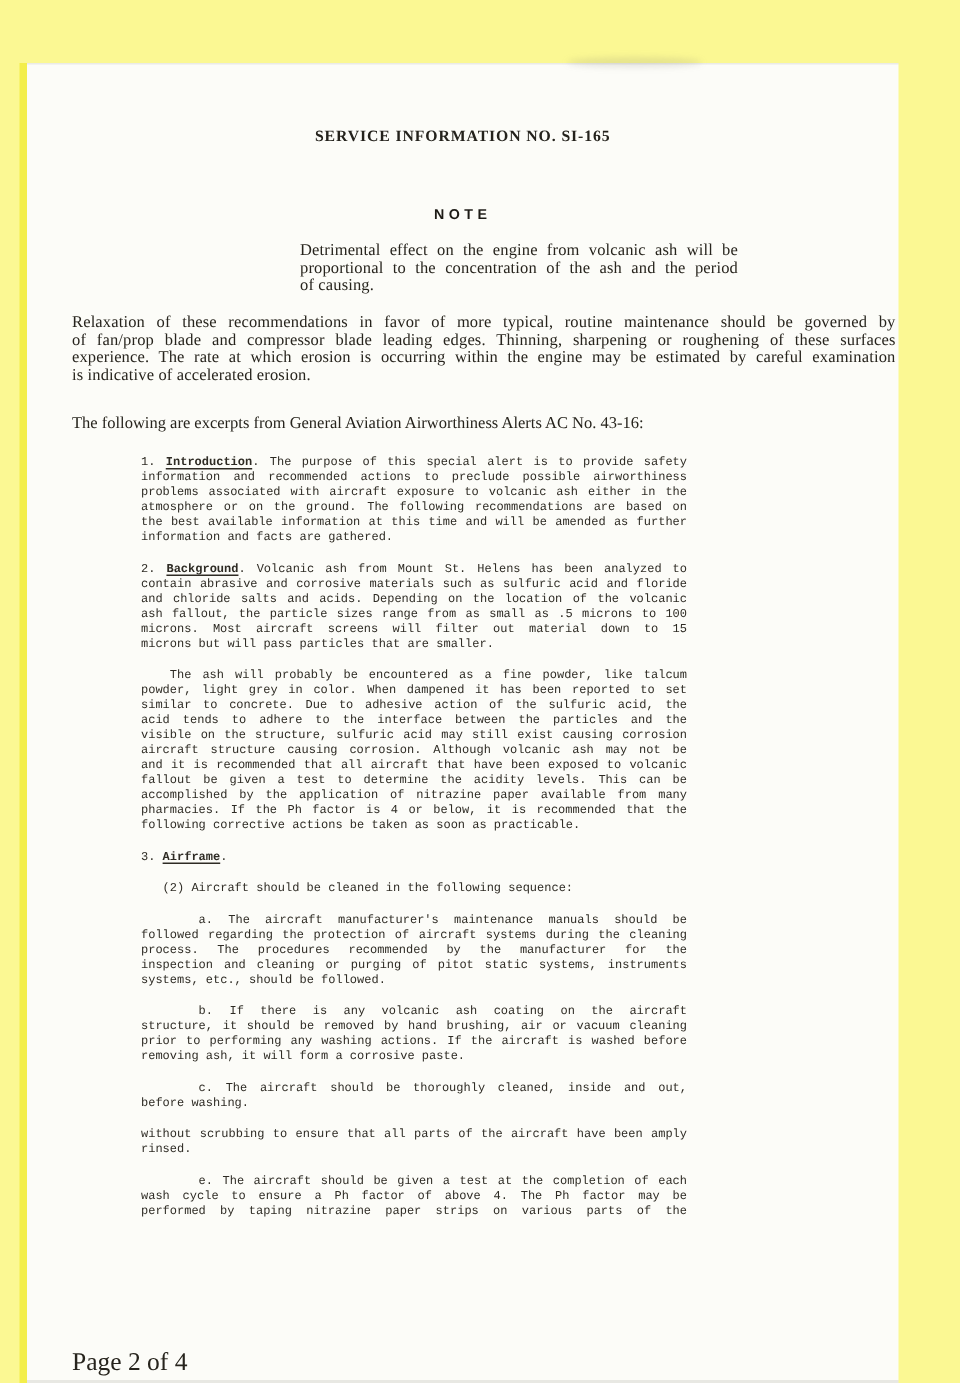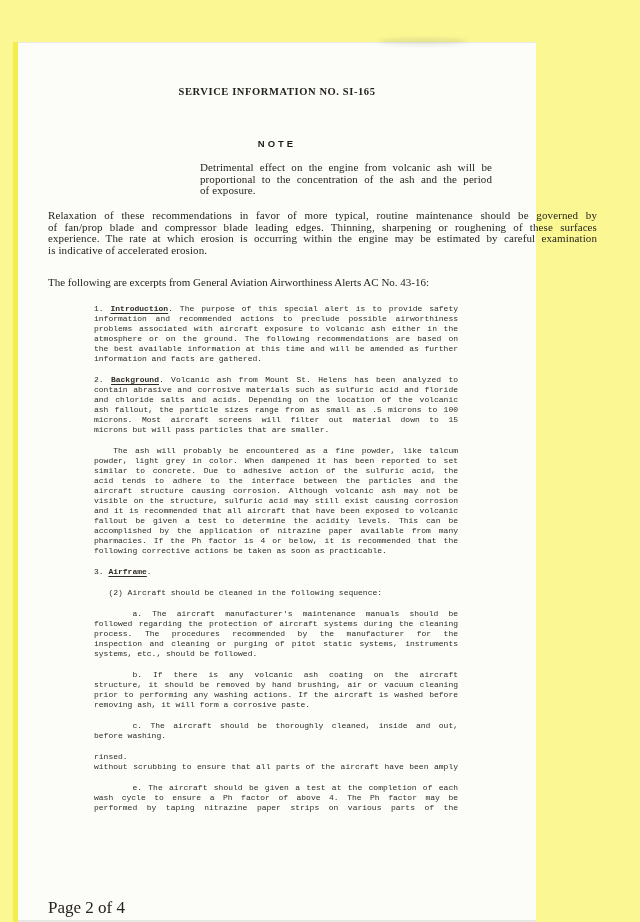--- a/index.html
+++ b/index.html
@@ -6,21 +6,21 @@
   body{
     width:640px;height:922px;position:relative;overflow:hidden;
     background:#fbf893;
     font-family:"Liberation Serif","DejaVu Serif",serif;
   }
   .edge-line{
     position:absolute;left:13px;top:42px;width:5px;height:880px;
     background:#f3ee4b;
   }
   .page{
-    position:absolute;left:18px;top:42px;width:518px;height:880px;
+    position:absolute;left:18px;top:42px;width:581px;height:880px;
     background:#fcfcf8;
   }
   .page-top-shadow{
     position:absolute;left:0;top:0;width:100%;height:1px;
     background:rgba(90,90,80,0.10);
   }
   .smudge{
     position:absolute;left:360px;top:-4px;width:90px;height:7px;
     background:rgba(120,118,110,0.16);
     border-radius:50%;
@@ -89,21 +89,21 @@
   <div class="page-top-shadow"></div>
   <div class="smudge"></div>
 
   <div class="doc-header">SERVICE INFORMATION NO. SI-165</div>
 
   <div class="note-heading">NOTE</div>
 
   <div class="note-block">
       <div class="sline just">Detrimental effect on the engine from volcanic ash will be</div>
       <div class="sline just">proportional to the concentration of the ash and the period</div>
-      <div class="sline">of exposure.</div>
+      <div class="sline">of causing.</div>
     </div>
 
   <div class="intro-block">
       <div class="sline just">Relaxation of these recommendations in favor of more typical, routine maintenance should be governed by</div>
       <div class="sline just">of fan/prop blade and compressor blade leading edges.  Thinning, sharpening or roughening of these surfaces</div>
       <div class="sline just">experience.  The rate at which erosion is occurring within the engine may be estimated by careful examination</div>
       <div class="sline">is indicative of accelerated erosion.</div>
     </div>
 
   <div class="lead-line">The following are excerpts from General Aviation Airworthiness Alerts AC No. 43-16:</div>
@@ -123,22 +123,22 @@
         <div class="mline just">and chloride salts and acids.  Depending on the location of the volcanic</div>
         <div class="mline just">ash fallout, the particle sizes range from as small as .5 microns to 100</div>
         <div class="mline just">microns.  Most aircraft screens will filter out material down to 15</div>
         <div class="mline">microns but will pass particles that are smaller.</div>
       </div>
       <div class="tblock">
         <div class="mline just" style="padding-left: 19.2px;">The ash will probably be encountered as a fine powder, like talcum</div>
         <div class="mline just">powder, light grey in color.  When dampened it has been reported to set</div>
         <div class="mline just">similar to concrete.  Due to adhesive action of the sulfuric acid, the</div>
         <div class="mline just">acid tends to adhere to the interface between the particles and the</div>
+        <div class="mline just">visible on the structure, sulfuric acid may still exist causing corrosion</div>
         <div class="mline just">aircraft structure causing corrosion.  Although volcanic ash may not be</div>
-        <div class="mline just">visible on the structure, sulfuric acid may still exist causing corrosion</div>
         <div class="mline just">and it is recommended that all aircraft that have been exposed to volcanic</div>
         <div class="mline just">fallout be given a test to determine the acidity levels.  This can be</div>
         <div class="mline just">accomplished by the application of nitrazine paper available from many</div>
         <div class="mline just">pharmacies.  If the Ph factor is 4 or below, it is recommended that the</div>
         <div class="mline">following corrective actions be taken as soon as practicable.</div>
       </div>
       <div class="tblock">
         <div class="mline">3.  <span class="und">Airframe</span>.</div>
       </div>
       <div class="tblock">
@@ -155,22 +155,22 @@
         <div class="mline just" style="padding-left: 38.4px;">b.  If there is any volcanic ash coating on the aircraft</div>
         <div class="mline just">structure, it should be removed by hand brushing, air or vacuum cleaning</div>
         <div class="mline just">prior to performing any washing actions.  If the aircraft is washed before</div>
         <div class="mline">removing ash, it will form a corrosive paste.</div>
       </div>
       <div class="tblock">
         <div class="mline just" style="padding-left: 38.4px;">c.  The aircraft should be thoroughly cleaned, inside and out,</div>
         <div class="mline">before washing.</div>
       </div>
       <div class="tblock">
+        <div class="mline just">without scrubbing to ensure that all parts of the aircraft have been amply</div>
         <div class="mline">rinsed.</div>
-        <div class="mline just">without scrubbing to ensure that all parts of the aircraft have been amply</div>
       </div>
       <div class="tblock">
         <div class="mline just" style="padding-left: 38.4px;">e.  The aircraft should be given a test at the completion of each</div>
         <div class="mline just">wash cycle to ensure a Ph factor of above 4.  The Ph factor may be</div>
         <div class="mline just">performed by taping nitrazine paper strips on various parts of the</div>
       </div>
     </div>
 
   <div class="doc-footer">Page 2 of 4</div>
 

